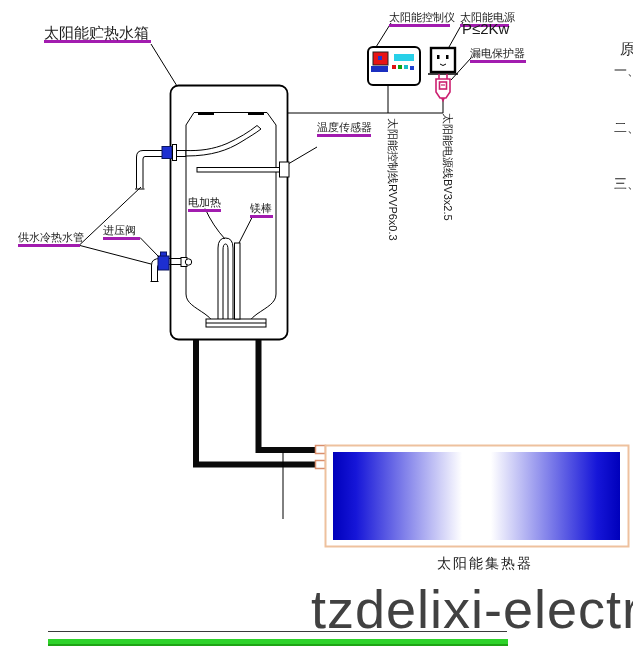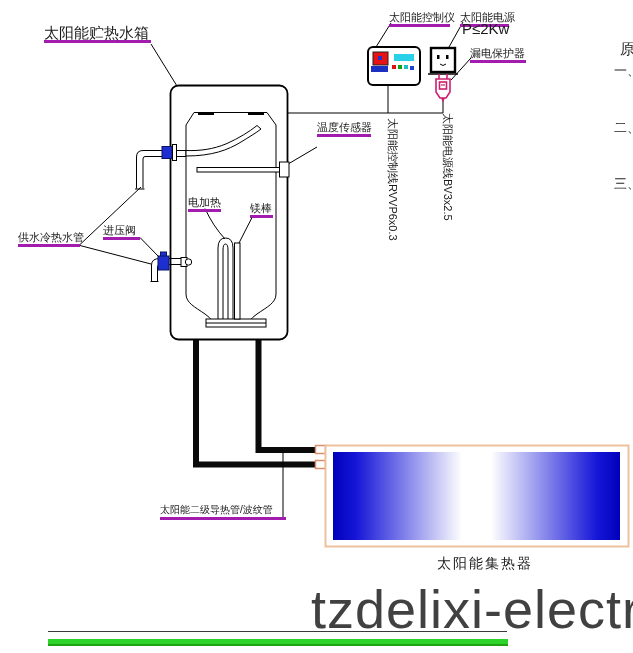--- a/index.html
+++ b/index.html
@@ -175,21 +175,20 @@
   <div class="lbl ul tank-lbl">太阳能贮热水箱</div>
   <div class="lbl ul ctrl-lbl">太阳能控制仪</div>
   <div class="lbl ul pwr-lbl">太阳能电源</div>
   <div class="lbl pwr-rating">P≤2Kw</div>
   <div class="lbl ul prot-lbl">漏电保护器</div>
   <div class="lbl ul sens-lbl">温度传感器</div>
   <div class="lbl ul heat-lbl">电加热</div>
   <div class="lbl ul rod-lbl">镁棒</div>
   <div class="lbl ul supply-lbl">供水冷热水管</div>
   <div class="lbl ul valve-lbl">进压阀</div>
-  <div class="lbl ul pipes-lbl">太阳能二级导热管/波纹管</div>
   <div class="lbl coll-lbl">太阳能集热器</div>
 
   <div class="vert wire-ctrl">太阳能控制线RVVP6x0.3</div>
   <div class="vert wire-pwr">太阳能电源线BV3x2.5</div>
 
   <div class="note note-h">原</div>
   <div class="note note-1">一、</div>
   <div class="note note-2">二、</div>
   <div class="note note-3">三、</div>
 

